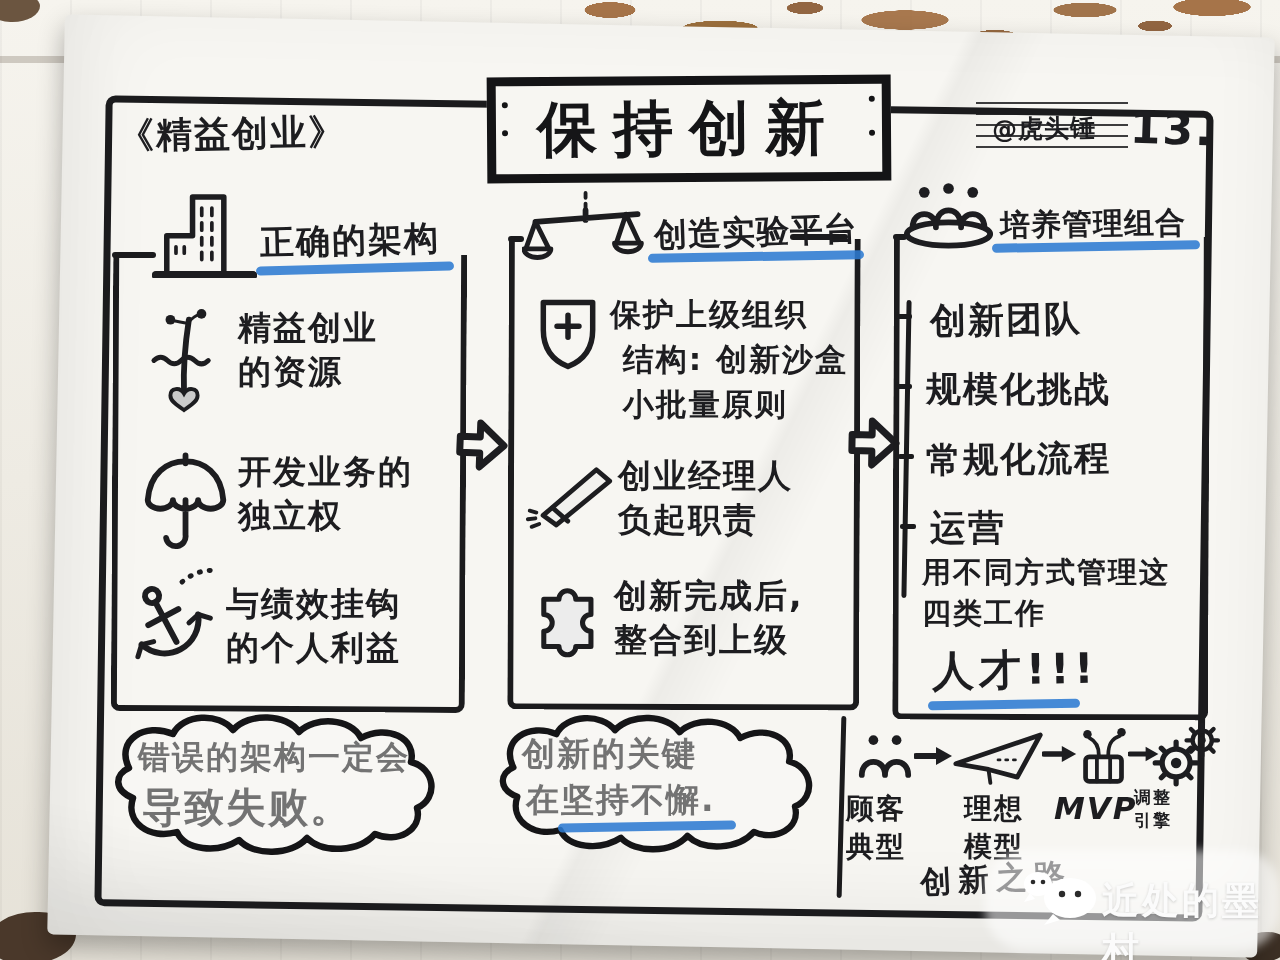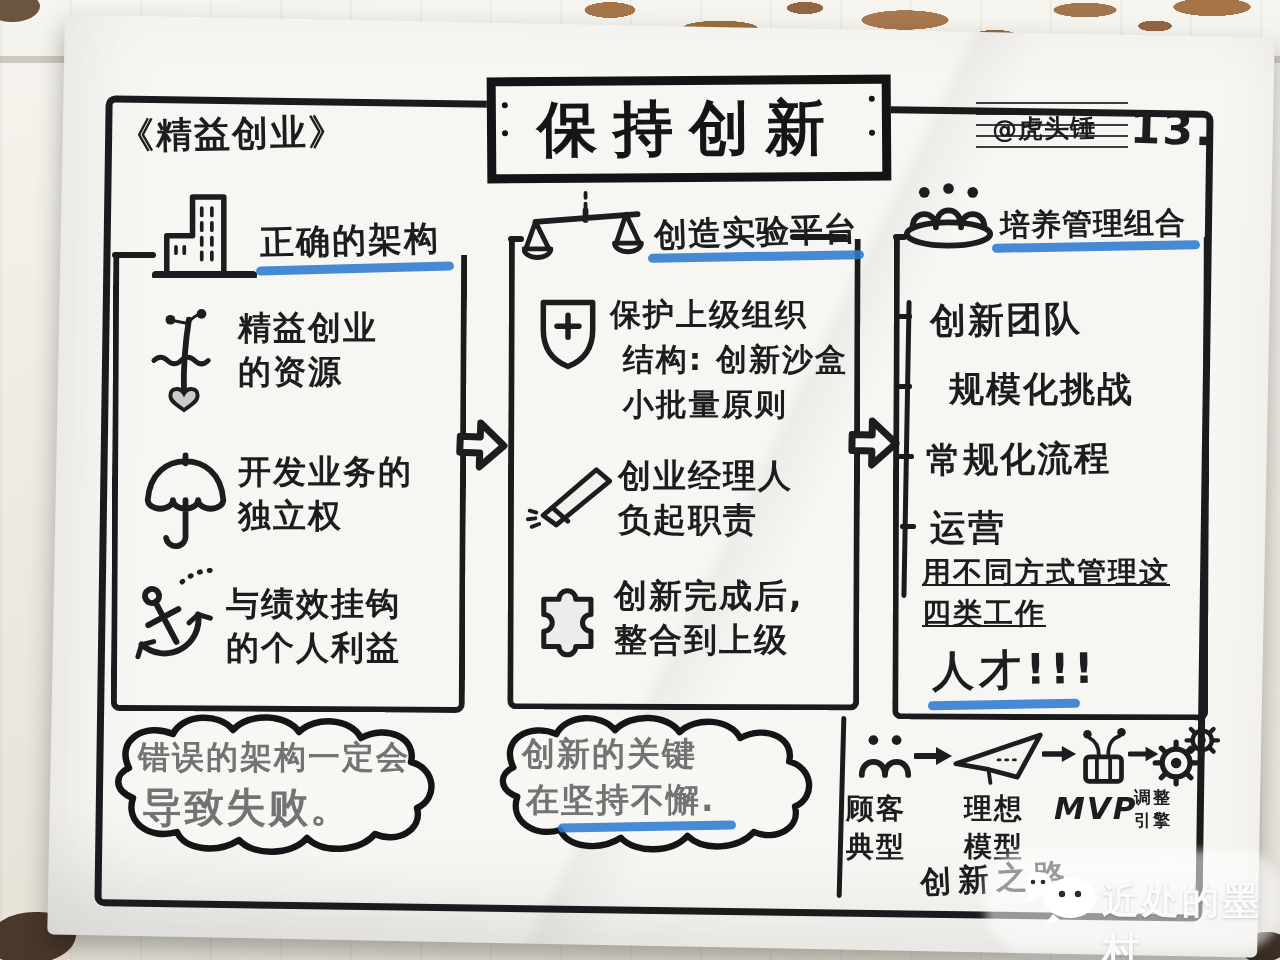--- a/index.html
+++ b/index.html
@@ -216,24 +216,24 @@
 <div class="hw" style="left:1000px;top:204px;font-size:30px;letter-spacing:1px;transform:rotate(-1deg);">培养管理组合</div>
 <div class="ul" style="left:992px;top:242px;width:208px;transform:rotate(-1deg);"></div>
 
 <div style="position:absolute;left:904px;top:300px;width:5px;height:298px;background:#1b1b1d;border-radius:3px;transform:rotate(1deg);"></div>
 <div class="tick" style="left:896px;top:314px;"></div>
 <div class="tick" style="left:896px;top:384px;"></div>
 <div class="tick" style="left:898px;top:454px;"></div>
 <div class="tick" style="left:900px;top:524px;"></div>
 
 <div class="hw" style="left:930px;top:296px;font-size:36px;transform:rotate(-1deg);">创新团队</div>
-<div class="hw" style="left:926px;top:366px;font-size:35px;margin-left:23px;">规模化挑战</div>
+<div class="hw" style="left:926px;top:366px;font-size:35px;">规模化挑战</div>
 <div class="hw" style="left:926px;top:436px;font-size:35px;transform:rotate(-.8deg);">常规化流程</div>
 <div class="hw" style="left:930px;top:504px;font-size:36px;">运营</div>
-<div class="hw" style="left:922px;top:552px;font-size:29px;line-height:1.42;text-decoration:underline;">用不同方式管理这
+<div class="hw" style="left:922px;top:552px;font-size:29px;line-height:1.42;">用不同方式管理这
 四类工作</div>
 <div class="hw" style="left:932px;top:642px;font-size:42px;letter-spacing:5px;transform:rotate(-1deg);">人才!!!</div>
 <div class="ul" style="left:928px;top:700px;width:152px;transform:rotate(-1deg);"></div>
 
 <div style="position:absolute;left:839px;top:716px;width:5px;height:182px;background:#1b1b1d;border-radius:3px;transform:rotate(1.5deg);"></div>
 
 <div class="icon" style="left:856px;top:732px;width:58px;height:54px;">
   <svg viewBox="0 0 60 55">
     <circle class="fillink" cx="18" cy="8" r="5"></circle>
       <circle class="fillink" cx="42" cy="8" r="5"></circle>

